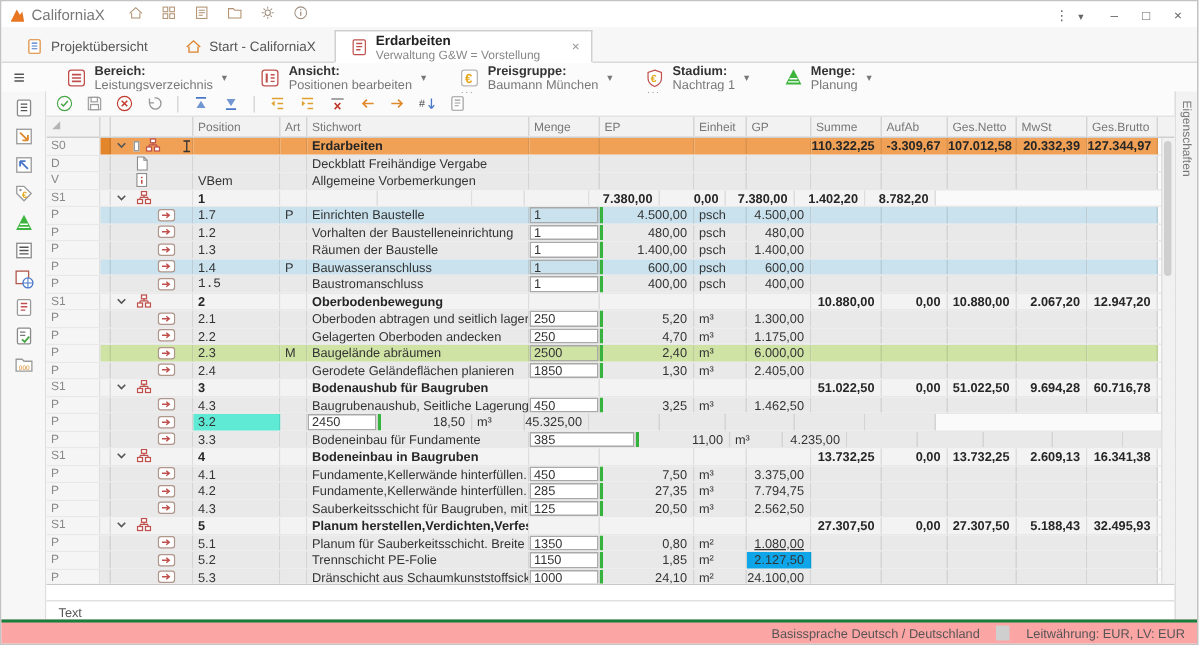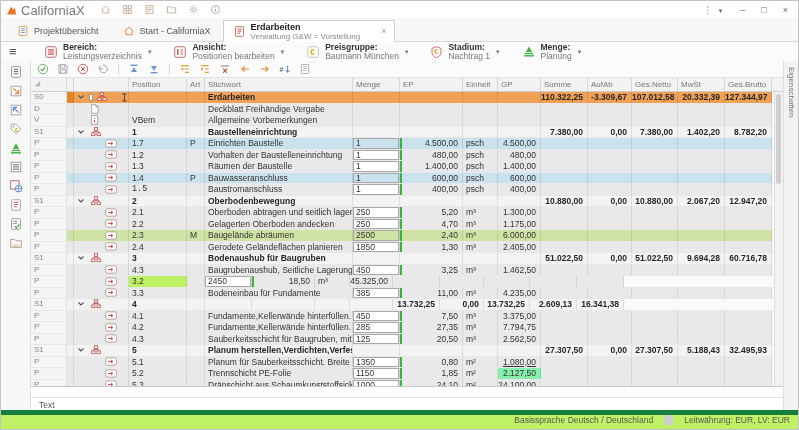--- a/index.html
+++ b/index.html
@@ -2,21 +2,21 @@
 <html><head>
 <meta charset="utf-8">
 <style>
   html,body{margin:0;padding:0;}
   body{width:799px;height:430px;overflow:hidden;font-family:"Liberation Sans",sans-serif;
        font-size:10px;color:#333;background:#fff;position:relative;}
   #app{position:absolute;inset:0;border:1px solid #c3c3c3;box-sizing:border-box;display:flex;flex-direction:column;}
 
   
   #titlebar{height:16px;display:flex;align-items:center;padding:1px 4px 0 5px;background:#fff;flex:none;}
-  #app-title{font-size:13px;color:#777;margin:0 15px 0 4px;}
+  #app-title{font-size:10px;color:#777;margin:0 15px 0 4px;}
   .tbtn{margin-right:11px;display:inline-flex;align-items:center;cursor:default;}
   #win-controls{margin-left:auto;display:flex;align-items:center;gap:16px;color:#666;font-size:9px;padding-right:6px;}
   #win-controls span{cursor:default;}
   #win-menu{letter-spacing:2px;}
 
   
   #tabstrip{height:23px;background:#f7f7f7;border-bottom:1px solid #d9d9d9;display:flex;align-items:flex-end;
             padding-left:4px;flex:none;position:relative;}
   .tab{display:flex;align-items:center;gap:5px;height:20px;padding:0 12px;font-size:9px;color:#555;}
   .tab.active{background:#fff;border:1px solid #cfcfcf;border-bottom:1px solid #fff;margin-bottom:-1px;height:22px;
@@ -69,21 +69,21 @@
   .mcell.tint{background:transparent;}
   .gbar{position:relative;}
   .gbar::before{content:'';position:absolute;left:0;top:0;bottom:0;width:2px;background:#35b33c;}
   #scrollv{position:absolute;right:0;top:14px;bottom:0;width:8px;background:#f1f1f1;border-left:1px solid #e0e0e0;}
   #scrollv .thumb{position:absolute;top:2px;left:1px;width:5px;height:90px;background:#cfcfcf;border-radius:3px;}
 
   
   #bottompanel{height:23px;background:#fff;border-top:1px solid #c9c9c9;flex:none;}
   #bottompanel .pane{height:10px;border-bottom:1px solid #e0e0e0;}
   #bottompanel .btab{font-size:8.5px;color:#555;padding:2px 0 0 8px;}
-  #statusbar{height:14px;background:#bef264;border-top:5px solid #15803d;display:flex;align-items:flex-start;
+  #statusbar{height:14px;background:#fca5a5;border-top:2px solid #15803d;display:flex;align-items:center;
              justify-content:flex-end;font-size:8.5px;color:#555;flex:none;}
   #statusbar .sdiv{width:1px;height:10px;background:#cfcfcf;margin:0 7px;}
   #statusbar span{padding:0 4px;}
   #statusbar span:last-child{padding-right:8px;}
 </style>
 </head>
 <body>
 
 <div id="app">
 
@@ -557,21 +557,20 @@
                     <svg width="10" height="10" viewBox="0 0 12 12">
                       <rect x="4" y="0.8" width="4" height="3" fill="#fff" stroke="#c0504d"></rect>
                       <path d="M6 3.8v1.7M2.8 5.5h6.4M2.8 5.5v1.7M9.2 5.5v1.7" fill="none" stroke="#c0504d"></path>
                       <rect x="0.8" y="7.2" width="4" height="3.2" fill="#fff" stroke="#c0504d"></rect>
                       <rect x="7.2" y="7.2" width="4" height="3.2" fill="#fff" stroke="#c0504d"></rect>
                     </svg>
                   </span>
                 </div>
                 <div class="td bold" style="width: 58px; background: rgb(243, 243, 243);">1</div>
                 <div class="td" style="width: 18px; background: rgb(243, 243, 243);"></div>
-                <div class="td bold" style="width: 148px; background: rgb(243, 243, 243);">Baustelleneinrichtung</div>
                 <div class="td" style="width: 47px; background: rgb(243, 243, 243);"></div>
                 <div class="td num" style="width: 63px; background: rgb(243, 243, 243);"></div>
                 <div class="td" style="width: 35px; background: rgb(243, 243, 243);"></div>
                 <div class="td num" style="width: 43px; background: rgb(243, 243, 243);"></div>
                 <div class="td num bold" style="width: 47px; background: rgb(243, 243, 243);">7.380,00</div>
                 <div class="td num bold" style="width: 44px; background: rgb(243, 243, 243);">0,00</div>
                 <div class="td num bold" style="width: 46px; background: rgb(243, 243, 243);">7.380,00</div>
                 <div class="td num bold" style="width: 47px; background: rgb(243, 243, 243);">1.402,20</div>
                 <div class="td num bold" style="width: 47px; background: rgb(243, 243, 243);">8.782,20</div>
               </div>
@@ -901,21 +900,21 @@
                 <div class="td tc" style="width: 36px; background: rgb(245, 245, 245);">P</div>
                 <div class="td" style="width: 7px; background: rgb(233, 233, 233);"></div>
                 <div class="td tree" style="width: 55px; background: rgb(233, 233, 233);">
                   <span class="icn" style="margin-left: 31px;">
                     <svg width="12" height="9" viewBox="0 0 14 10">
                       <rect x="0.7" y="0.7" width="12.6" height="8.6" rx="2" fill="#fff" stroke="#b0958a"></rect>
                       <path d="M3.5 5h5M6.8 3l2.4 2-2.4 2" fill="none" stroke="#c0504d" stroke-width="1.1"></path>
                     </svg>
                   </span>
                 </div>
-                <div class="td" style="width: 58px; background: #bef264;">3.2</div>
+                <div class="td" style="width: 58px; background: #5eead4;">3.2</div>
                 <div class="td" style="width: 18px; background: rgb(233, 233, 233);"></div>
                 <div class="td" style="width: 47px; background: rgb(233, 233, 233); padding: 0px;">
                   <div class="mcell">2450</div>
                 </div>
                 <div class="td num gbar" style="width: 63px; background: rgb(233, 233, 233);">18,50</div>
                 <div class="td" style="width: 35px; background: rgb(233, 233, 233);">m³</div>
                 <div class="td num" style="width: 43px; background: rgb(233, 233, 233);">45.325,00</div>
                 <div class="td num" style="width: 47px; background: rgb(233, 233, 233);"></div>
                 <div class="td num" style="width: 44px; background: rgb(233, 233, 233);"></div>
                 <div class="td num" style="width: 46px; background: rgb(233, 233, 233);"></div>
@@ -929,21 +928,21 @@
                   <span class="icn" style="margin-left: 31px;">
                     <svg width="12" height="9" viewBox="0 0 14 10">
                       <rect x="0.7" y="0.7" width="12.6" height="8.6" rx="2" fill="#fff" stroke="#b0958a"></rect>
                       <path d="M3.5 5h5M6.8 3l2.4 2-2.4 2" fill="none" stroke="#c0504d" stroke-width="1.1"></path>
                     </svg>
                   </span>
                 </div>
                 <div class="td" style="width: 58px; background: rgb(233, 233, 233);">3.3</div>
                 <div class="td" style="width: 18px; background: rgb(233, 233, 233);"></div>
                 <div class="td" style="width: 148px; background: rgb(233, 233, 233);">Bodeneinbau für Fundamente</div>
-                <div class="td" style="width: 47px; background: rgb(233, 233, 233); padding: 0px;">
+                <div class="td" style="width: 71px; background: rgb(233, 233, 233); padding: 0px;">
                   <div class="mcell">385</div>
                 </div>
                 <div class="td num gbar" style="width: 63px; background: rgb(233, 233, 233);">11,00</div>
                 <div class="td" style="width: 35px; background: rgb(233, 233, 233);">m³</div>
                 <div class="td num" style="width: 43px; background: rgb(233, 233, 233);">4.235,00</div>
                 <div class="td num" style="width: 47px; background: rgb(233, 233, 233);"></div>
                 <div class="td num" style="width: 44px; background: rgb(233, 233, 233);"></div>
                 <div class="td num" style="width: 46px; background: rgb(233, 233, 233);"></div>
                 <div class="td num" style="width: 47px; background: rgb(233, 233, 233);"></div>
                 <div class="td num" style="width: 47px; background: rgb(233, 233, 233);"></div>
@@ -961,20 +960,21 @@
                     <svg width="10" height="10" viewBox="0 0 12 12">
                       <rect x="4" y="0.8" width="4" height="3" fill="#fff" stroke="#c0504d"></rect>
                       <path d="M6 3.8v1.7M2.8 5.5h6.4M2.8 5.5v1.7M9.2 5.5v1.7" fill="none" stroke="#c0504d"></path>
                       <rect x="0.8" y="7.2" width="4" height="3.2" fill="#fff" stroke="#c0504d"></rect>
                       <rect x="7.2" y="7.2" width="4" height="3.2" fill="#fff" stroke="#c0504d"></rect>
                     </svg>
                   </span>
                 </div>
                 <div class="td bold" style="width: 58px; background: rgb(243, 243, 243);">4</div>
                 <div class="td" style="width: 18px; background: rgb(243, 243, 243);"></div>
+                <div class="td bold" style="width: 148px; background: rgb(243, 243, 243);">Bodeneinbau in Baugruben</div>
                 <div class="td" style="width: 47px; background: rgb(243, 243, 243);"></div>
                 <div class="td num" style="width: 63px; background: rgb(243, 243, 243);"></div>
                 <div class="td" style="width: 35px; background: rgb(243, 243, 243);"></div>
                 <div class="td num" style="width: 43px; background: rgb(243, 243, 243);"></div>
                 <div class="td num bold" style="width: 47px; background: rgb(243, 243, 243);">13.732,25</div>
                 <div class="td num bold" style="width: 44px; background: rgb(243, 243, 243);">0,00</div>
                 <div class="td num bold" style="width: 46px; background: rgb(243, 243, 243);">13.732,25</div>
                 <div class="td num bold" style="width: 47px; background: rgb(243, 243, 243);">2.609,13</div>
                 <div class="td num bold" style="width: 47px; background: rgb(243, 243, 243);">16.341,38</div>
               </div>
@@ -1125,21 +1125,21 @@
                   </span>
                 </div>
                 <div class="td" style="width: 58px; background: rgb(233, 233, 233);">5.2</div>
                 <div class="td" style="width: 18px; background: rgb(233, 233, 233);"></div>
                 <div class="td" style="width: 148px; background: rgb(233, 233, 233);">Trennschicht PE-Folie</div>
                 <div class="td" style="width: 47px; background: rgb(233, 233, 233); padding: 0px;">
                   <div class="mcell">1150</div>
                 </div>
                 <div class="td num gbar" style="width: 63px; background: rgb(233, 233, 233);">1,85</div>
                 <div class="td" style="width: 35px; background: rgb(233, 233, 233);">m²</div>
-                <div class="td num" style="width: 43px; background: #86efac;">2.127,50</div>
+                <div class="td num" style="width: 43px; background: #0ea5e9;">2.127,50</div>
                 <div class="td num" style="width: 47px; background: rgb(233, 233, 233);"></div>
                 <div class="td num" style="width: 44px; background: rgb(233, 233, 233);"></div>
                 <div class="td num" style="width: 46px; background: rgb(233, 233, 233);"></div>
                 <div class="td num" style="width: 47px; background: rgb(233, 233, 233);"></div>
                 <div class="td num" style="width: 47px; background: rgb(233, 233, 233);"></div>
               </div>
               <div class="tr">
                 <div class="td tc" style="width: 36px; background: rgb(245, 245, 245);">P</div>
                 <div class="td" style="width: 7px; background: rgb(233, 233, 233);"></div>
                 <div class="td tree" style="width: 55px; background: rgb(233, 233, 233);">

